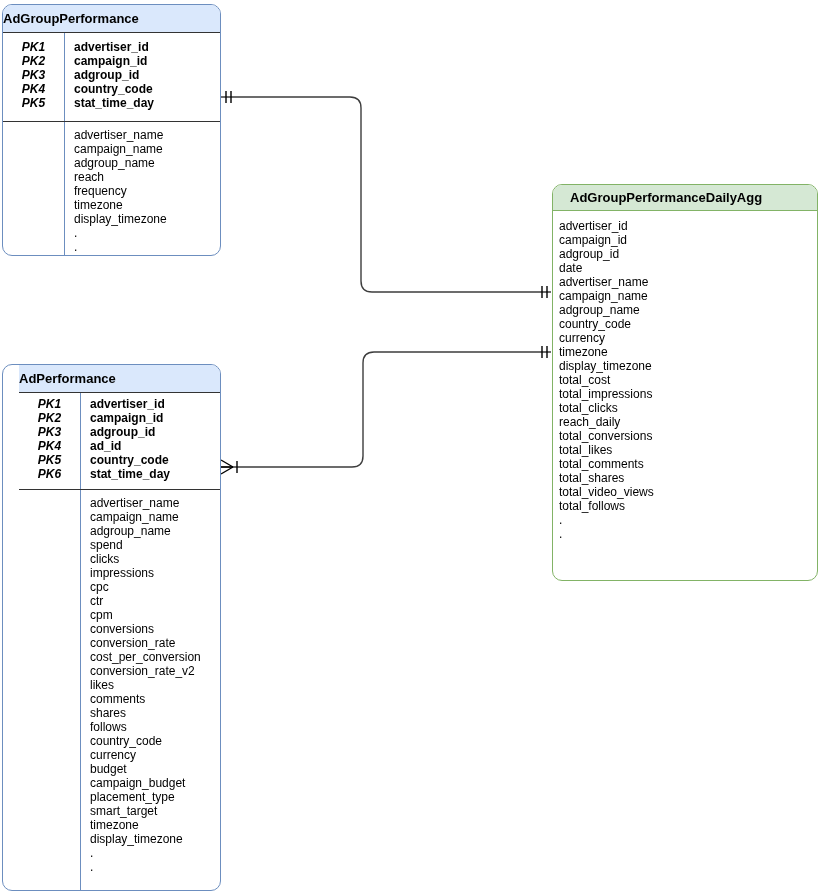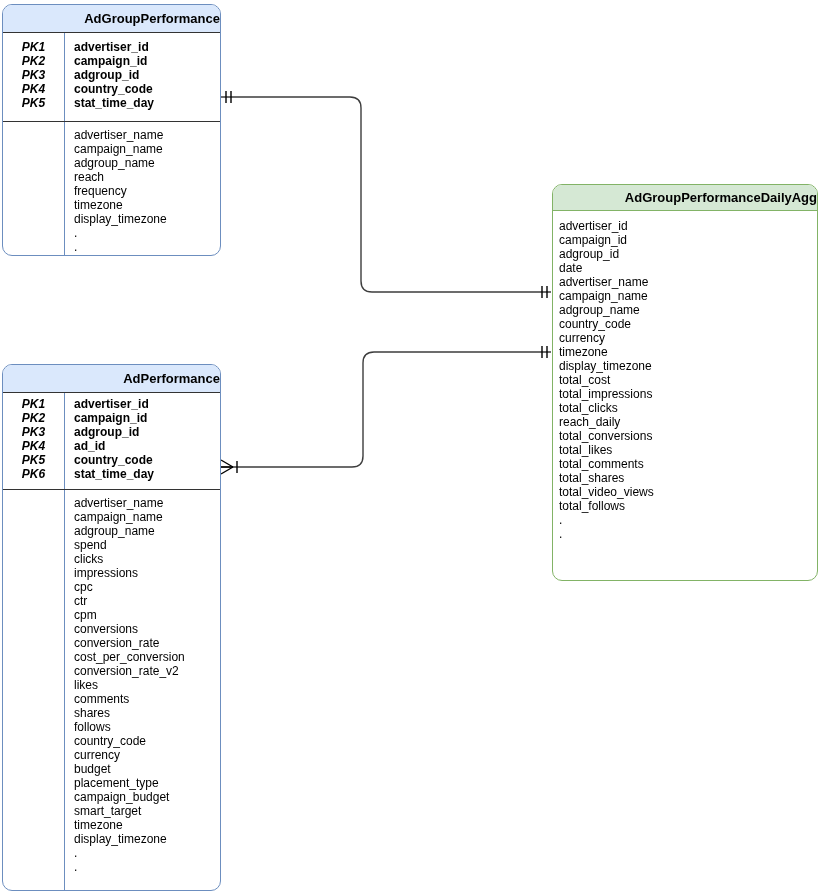--- a/index.html
+++ b/index.html
@@ -6,25 +6,25 @@
   body{width:821px;height:894px;position:relative;font-family:"Liberation Sans",sans-serif;color:#000;}
   .canvas{position:absolute;left:0;top:0;width:821px;height:894px;}
   svg.wires{position:absolute;left:0;top:0;width:821px;height:894px;pointer-events:none;}
 
   .er-table{
     position:absolute;box-sizing:border-box;background:#fff;
     border:1px solid var(--border,#6c8ebf);border-radius:10px;
     display:flex;flex-direction:column;overflow:hidden;
   }
   .er-header{
-    flex:0 0 auto;text-align:right;font-weight:bold;font-size:13px;
+    flex:0 0 auto;text-align:left;font-weight:bold;font-size:13px;
     background:var(--fill,#dae8fc);border-bottom:1px solid var(--hline,#333);
   }
   .blue .er-header{height:27px;line-height:27px;}
-  .green .er-header{height:25px;line-height:25px;}
+  .green .er-header{height:25px;line-height:25px;padding-left:17px;}
   .er-body{flex:1 1 auto;position:relative;}
   .has-keys .er-body::before{
     content:"";position:absolute;left:61px;top:0;bottom:0;width:1px;
     background:var(--vline,#6c8ebf);
   }
   .er-section{position:relative;}
   .er-fields.with-divider{border-top:1px solid var(--hline,#333);}
   .er-row{display:flex;height:14px;line-height:14px;font-size:12px;white-space:nowrap;}
   .pk-cell{flex:0 0 61px;width:61px;text-align:center;font-weight:bold;font-style:italic;}
   .field-cell{padding-left:10px;}
@@ -144,21 +144,21 @@
           </div>
 
           <div class="er-row">
             <span class="pk-cell"></span>
             <span class="field-cell">.</span>
           </div>
         </div>
     </div>
   </div>
 
-  <div class="er-table blue has-keys" id="t1" style="left: 2px; top: 364px; width: 219px; height: 527px; --border: #6c8ebf; --fill: #dae8fc; --hline: #333333; --vline: #6c8ebf;">
+  <div class="er-table blue has-keys" id="t1" style="left: 2px; top: 364px; width: 219px; height: 527px; padding-left: 16px; --border: #6c8ebf; --fill: #dae8fc; --hline: #333333; --vline: #6c8ebf;">
     <div class="er-header">AdPerformance</div>
     <div class="er-body">
       <div class="er-section er-keys">
 
           <div class="er-row key-row">
             <span class="pk-cell">PK1</span>
             <span class="field-cell">advertiser_id</span>
           </div>
 
           <div class="er-row key-row">
@@ -284,26 +284,26 @@
             <span class="field-cell">currency</span>
           </div>
 
           <div class="er-row">
             <span class="pk-cell"></span>
             <span class="field-cell">budget</span>
           </div>
 
           <div class="er-row">
             <span class="pk-cell"></span>
+            <span class="field-cell">campaign_budget</span>
+          </div>
+
+          <div class="er-row">
+            <span class="pk-cell"></span>
             <span class="field-cell">placement_type</span>
-          </div>
-
-          <div class="er-row">
-            <span class="pk-cell"></span>
-            <span class="field-cell">campaign_budget</span>
           </div>
 
           <div class="er-row">
             <span class="pk-cell"></span>
             <span class="field-cell">smart_target</span>
           </div>
 
           <div class="er-row">
             <span class="pk-cell"></span>
             <span class="field-cell">timezone</span>

